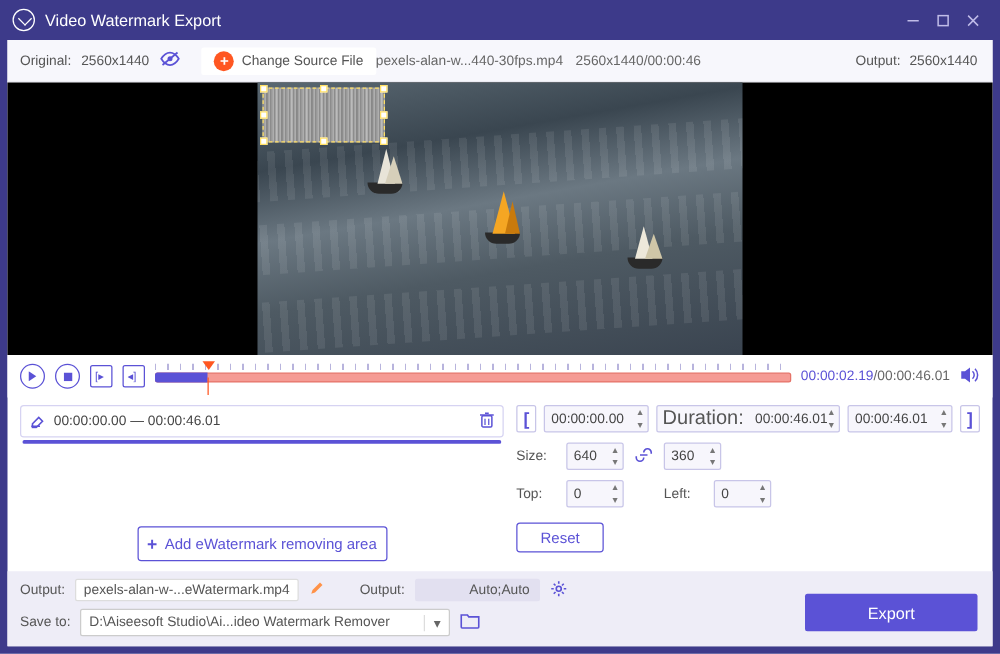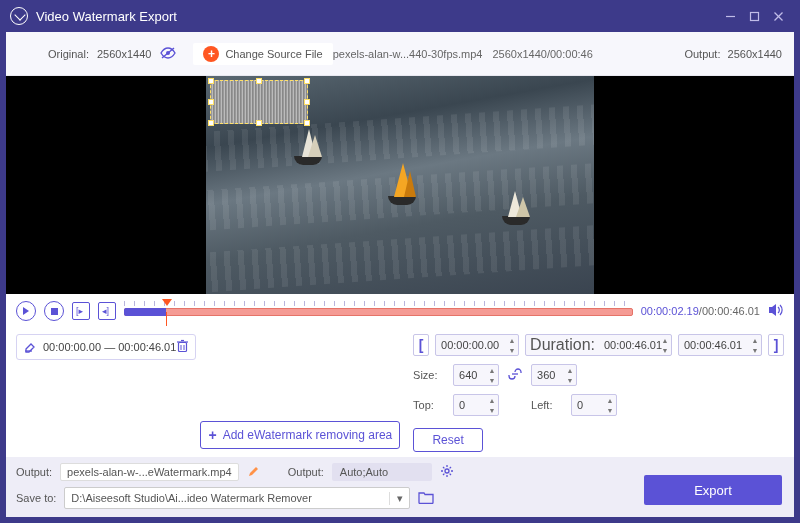--- a/index.html
+++ b/index.html
@@ -7,21 +7,21 @@
 
 .titlebar { height: 32px; background: #3d3a8a; display: flex; align-items: center; padding: 0 10px; color: #fff; }
 .titlebar .logo { width: 18px; height: 18px; border-radius: 50%; border: 1.5px solid #fff; margin-right: 8px; position: relative; }
 .titlebar .logo::after { content: ""; position: absolute; width: 7px; height: 7px; border-left: 1.5px solid #fff; border-bottom: 1.5px solid #fff; transform: rotate(-45deg); top: 3px; left: 5px; }
 .titlebar .title { font-size: 13px; flex: 1; }
 .winbtn { width: 24px; height: 24px; display: flex; align-items: center; justify-content: center; cursor: pointer; color: #c0bce8; }
 .winbtn svg { width: 11px; height: 11px; }
 
 .content { background: #fff; margin: 0 6px 6px 6px; height: 485px; display: flex; flex-direction: column; }
 
-.infobar { height: 44px; display: flex; align-items: center; background: #f7f7fc; border-bottom: 1px solid #e8e8f0; font-size: 11px; color: #555; padding-left: 32px; }
+.infobar { height: 34px; display: flex; align-items: center; background: #f7f7fc; border-bottom: 1px solid #e8e8f0; font-size: 11px; color: #555; }
 .infobar .original { padding: 0 10px; display: flex; align-items: center; gap: 8px; }
 .eye-icon { color: #5b52d6; }
 .change-src { display: flex; align-items: center; gap: 6px; background: #fff; height: 22px; padding: 0 10px; margin-left: 6px; border-radius: 2px; }
 .plus-circle { width: 16px; height: 16px; border-radius: 50%; background: #ff5722; color: #fff; display: flex; align-items: center; justify-content: center; font-size: 12px; font-weight: bold; }
 .infobar .file-meta { color: #666; }
 .infobar .spacer { flex: 1; }
 .infobar .output-res { padding: 0 12px; }
 
 .preview { height: 218px; background: #000; display: flex; justify-content: center; position: relative; }
 .video-frame { width: 388px; height: 218px; background: linear-gradient(170deg, #5a6872 0%, #3a4650 25%, #6b7882 45%, #4e5a63 65%, #3a4450 100%); position: relative; overflow: hidden; }
@@ -55,21 +55,21 @@
 .timeline-track { position: absolute; top: 5px; left: 0; right: 0; height: 8px; background: #f59b94; border: 1px solid #e57368; border-radius: 2px; }
 .timeline-progress { position: absolute; top: 5px; left: 0; width: 42px; height: 8px; background: #5b52d6; border-radius: 2px 0 0 2px; }
 .timeline-ticks { position: absolute; top: -2px; left: 0; right: 0; height: 5px; background: repeating-linear-gradient(90deg, #b8b4dd 0 1px, transparent 1px 10px); }
 .playhead { position: absolute; top: -4px; left: 38px; width: 0; height: 0; border-left: 5px solid transparent; border-right: 5px solid transparent; border-top: 7px solid #ff5722; }
 .playhead::after { content:""; position:absolute; left:-1px; top:6px; width:1px; height:14px; background:#ff5722; }
 .time-display { font-size: 11px; color: #5b52d6; white-space: nowrap; }
 .time-display .total { color: #666; }
 .vol-icon { color: #5b52d6; }
 
 .panels { flex: 1; display: flex; gap: 10px; padding: 6px 10px 4px 10px; }
-.panel-left { width: 392px; display: flex; }
+.panel-left { width: 392px; display: flex; flex-direction: column; }
 .segment-row { display: flex; align-items: center; border: 1px solid #d6d3f2; border-radius: 3px; height: 26px; padding: 0 6px; background: #fff; font-size: 11px; color: #444; }
 .eraser-ic { color: #5b52d6; margin-right: 6px; }
 .trash-ic { margin-left: auto; color: #5b52d6; cursor: pointer; }
 .seg-bar { height: 3px; background: #5b52d6; margin: 2px 2px 0 2px; border-radius: 2px; }
 .add-area-btn { margin-top: auto; align-self: center; width: 200px; height: 28px; border: 1px solid #5b52d6; border-radius: 3px; background: #fff; color: #5b52d6; display: flex; align-items: center; justify-content: center; gap: 6px; cursor: pointer; font-size: 12px; margin-bottom: 4px; }
 .add-area-btn .plus { font-size: 14px; font-weight: bold; }
 
 .panel-right { flex: 1; display: flex; flex-direction: column; gap: 8px; font-size: 11px; color: #555; }
 .row { display: flex; align-items: center; gap: 6px; }
 .bracket { color: #5b52d6; font-size: 14px; font-weight: bold; padding: 0 2px; cursor:pointer; border:1px solid #c8c5e8; border-radius:2px; height:22px; width:16px; display:flex;align-items:center;justify-content:center;}
@@ -80,23 +80,23 @@
 .spin { display: flex; flex-direction: column; width: 12px; }
 .spin div { height: 10px; font-size: 7px; color: #777; display:flex; align-items:center; justify-content:center; cursor:pointer;}
 .lbl { width: 34px; }
 .link-ic { color: #5b52d6; margin: 0 3px; }
 .reset-btn { width: 70px; height: 24px; border: 1px solid #5b52d6; border-radius: 3px; background: #fff; color: #5b52d6; cursor: pointer; font-size: 12px; margin-top: 4px; }
 
 .bottombar { height: 60px; background: #eeedf7; padding: 6px 10px; display: flex; flex-direction: column; gap: 6px; font-size: 11px; color: #555; }
 .brow { display: flex; align-items: center; gap: 8px; }
 .out-name { background: #fff; border: 1px solid #ddd; padding: 2px 6px; border-radius: 2px; min-width: 170px; }
 .pencil-ic { color: #ff9248; cursor: pointer; }
-.out-fmt { background: #e2e0f0; padding: 3px 8px; border-radius: 2px; min-width: 100px; display:inline-block;}
+.out-fmt { background: #e2e0f0; padding: 3px 8px; border-radius: 2px; min-width: 100px; display:inline-block;text-align:right;}
 .gear-ic { color: #5b52d6; cursor: pointer; }
-.path-select { display: flex; align-items: center; border: 1px solid #ccc; background: #fff; border-radius: 2px; height: 22px; width: 346px; }
+.path-select { display: flex; align-items: center; border: 1px solid #ccc; background: #fff; border-radius: 2px; height: 22px; width: 296px; }
 .path-select span { flex: 1; padding: 0 6px; overflow: hidden; white-space: nowrap; }
 .path-select .dd { width: 20px; text-align: center; color: #666; border-left: 1px solid #ddd; cursor:pointer;}
 .folder-ic { color: #5b52d6; cursor: pointer; }
 .export-btn { margin-left: auto; width: 138px; height: 30px; background: #5b52d6; color: #fff; border: none; border-radius: 2px; font-size: 13px; cursor: pointer; align-self: center; }
 </style>
 </head>
 <body>
 
 <div class="titlebar">
   <div class="logo"></div>

